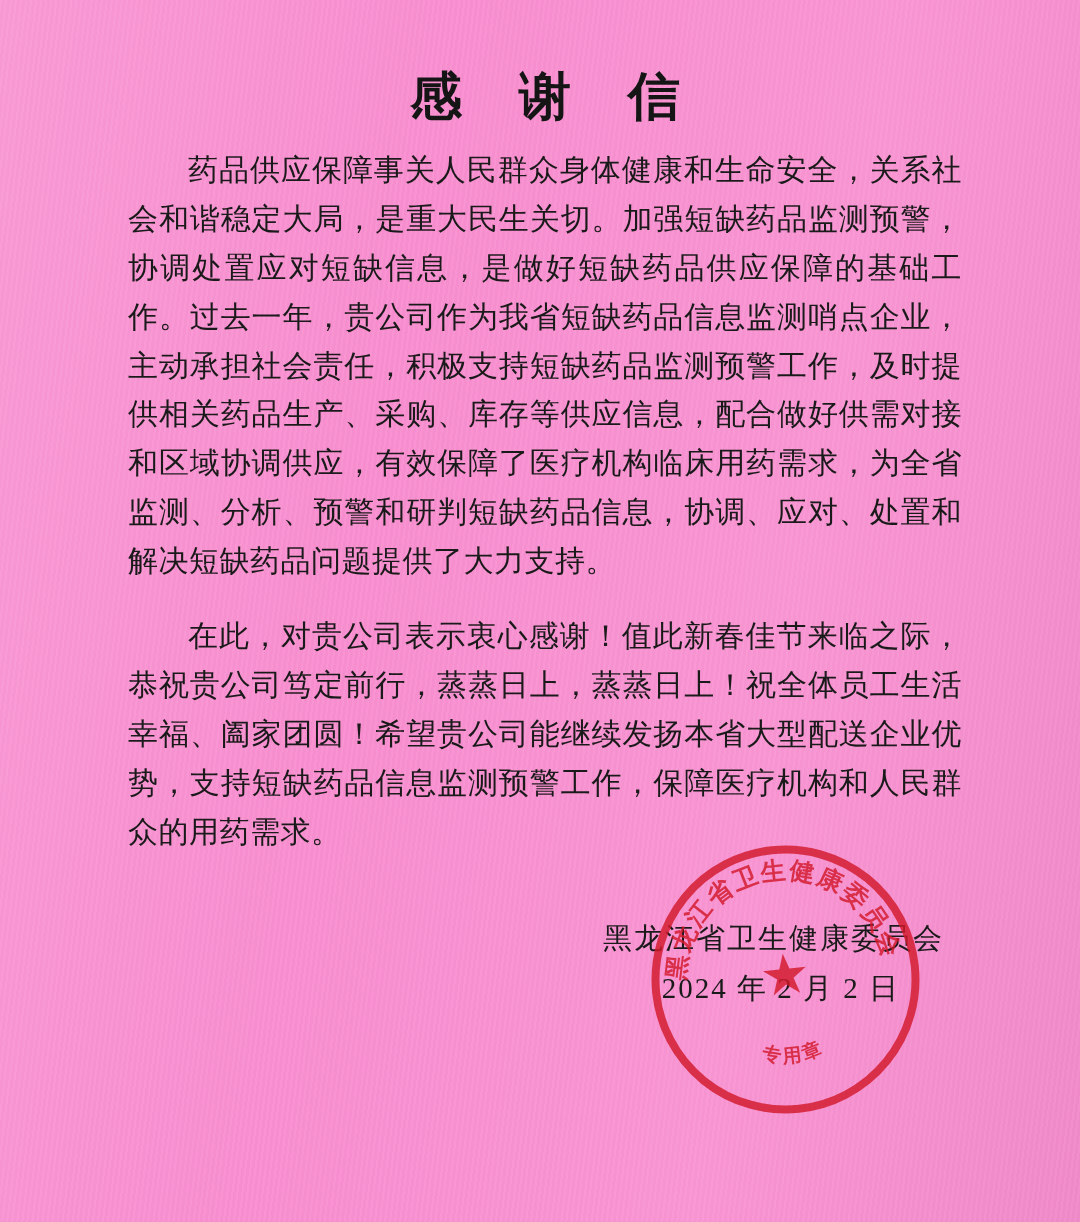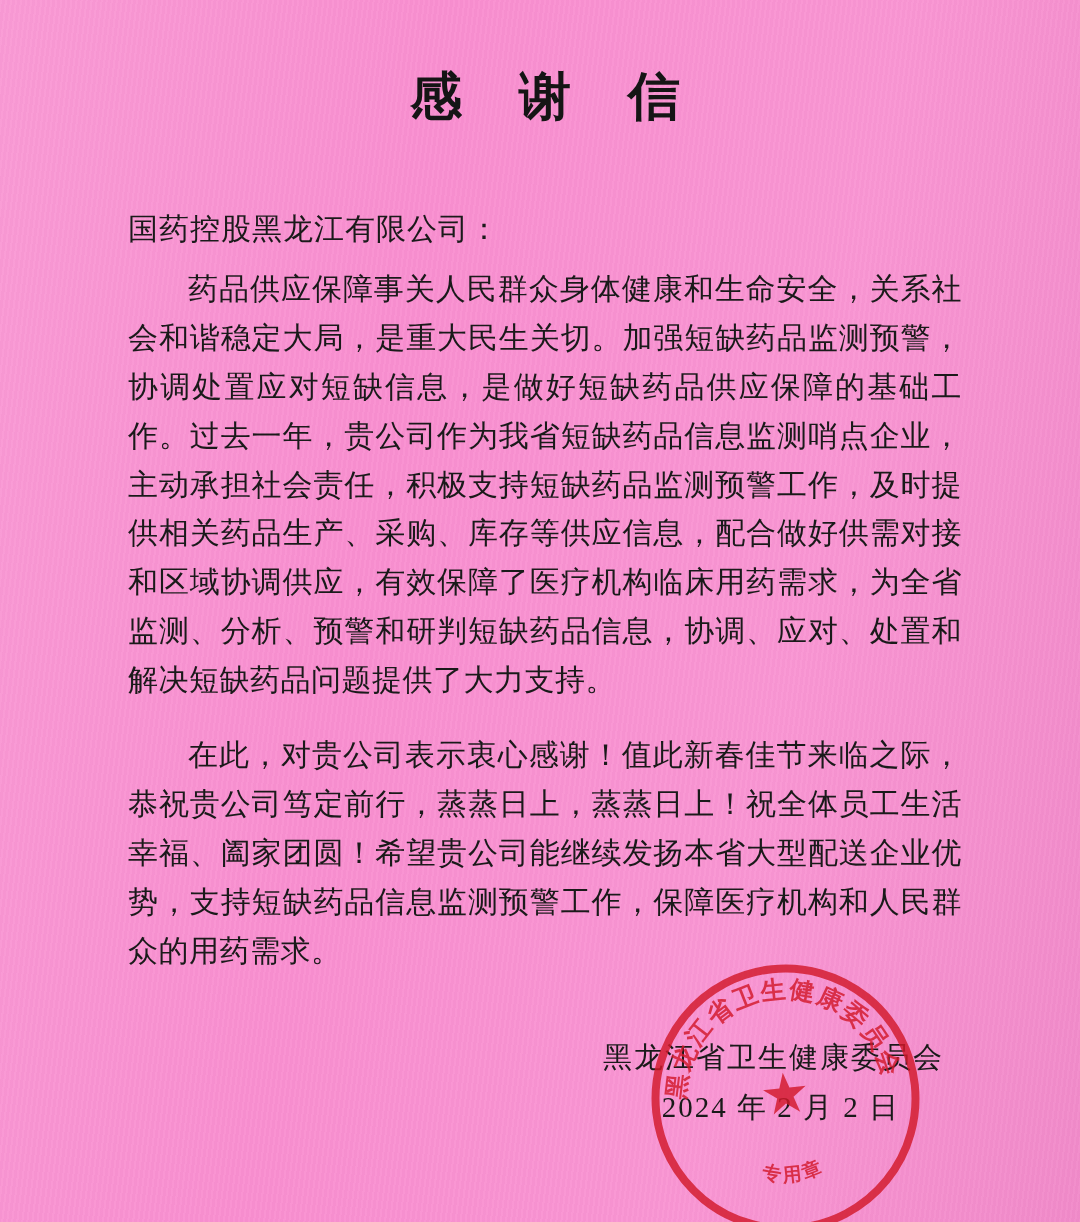--- a/index.html
+++ b/index.html
@@ -109,21 +109,20 @@
 </style>
 </head>
 <body>
 
 <div class="paper-texture"></div>
 
 <div class="sheet">
 
   <h1 class="doc-title">感 谢 信</h1>
 
-  <div class="salutation">国药控股黑龙江有限公司：</div>
 
   <p class="body-para">药品供应保障事关人民群众身体健康和生命安全，关系社会和谐稳定大局，是重大民生关切。加强短缺药品监测预警，协调处置应对短缺信息，是做好短缺药品供应保障的基础工作。过去一年，贵公司作为我省短缺药品信息监测哨点企业，主动承担社会责任，积极支持短缺药品监测预警工作，及时提供相关药品生产、采购、库存等供应信息，配合做好供需对接和区域协调供应，有效保障了医疗机构临床用药需求，为全省监测、分析、预警和研判短缺药品信息，协调、应对、处置和解决短缺药品问题提供了大力支持。</p>
 
   <p class="body-para para-gap">在此，对贵公司表示衷心感谢！值此新春佳节来临之际，恭祝贵公司笃定前行，蒸蒸日上，蒸蒸日上！祝全体员工生活幸福、阖家团圆！希望贵公司能继续发扬本省大型配送企业优势，支持短缺药品信息监测预警工作，保障医疗机构和人民群众的用药需求。</p>
 
   <div class="signature-block">
 
     <div class="seal">
       <svg width="275" height="275" viewBox="0 0 275 275" xmlns="http://www.w3.org/2000/svg">
         <defs>

